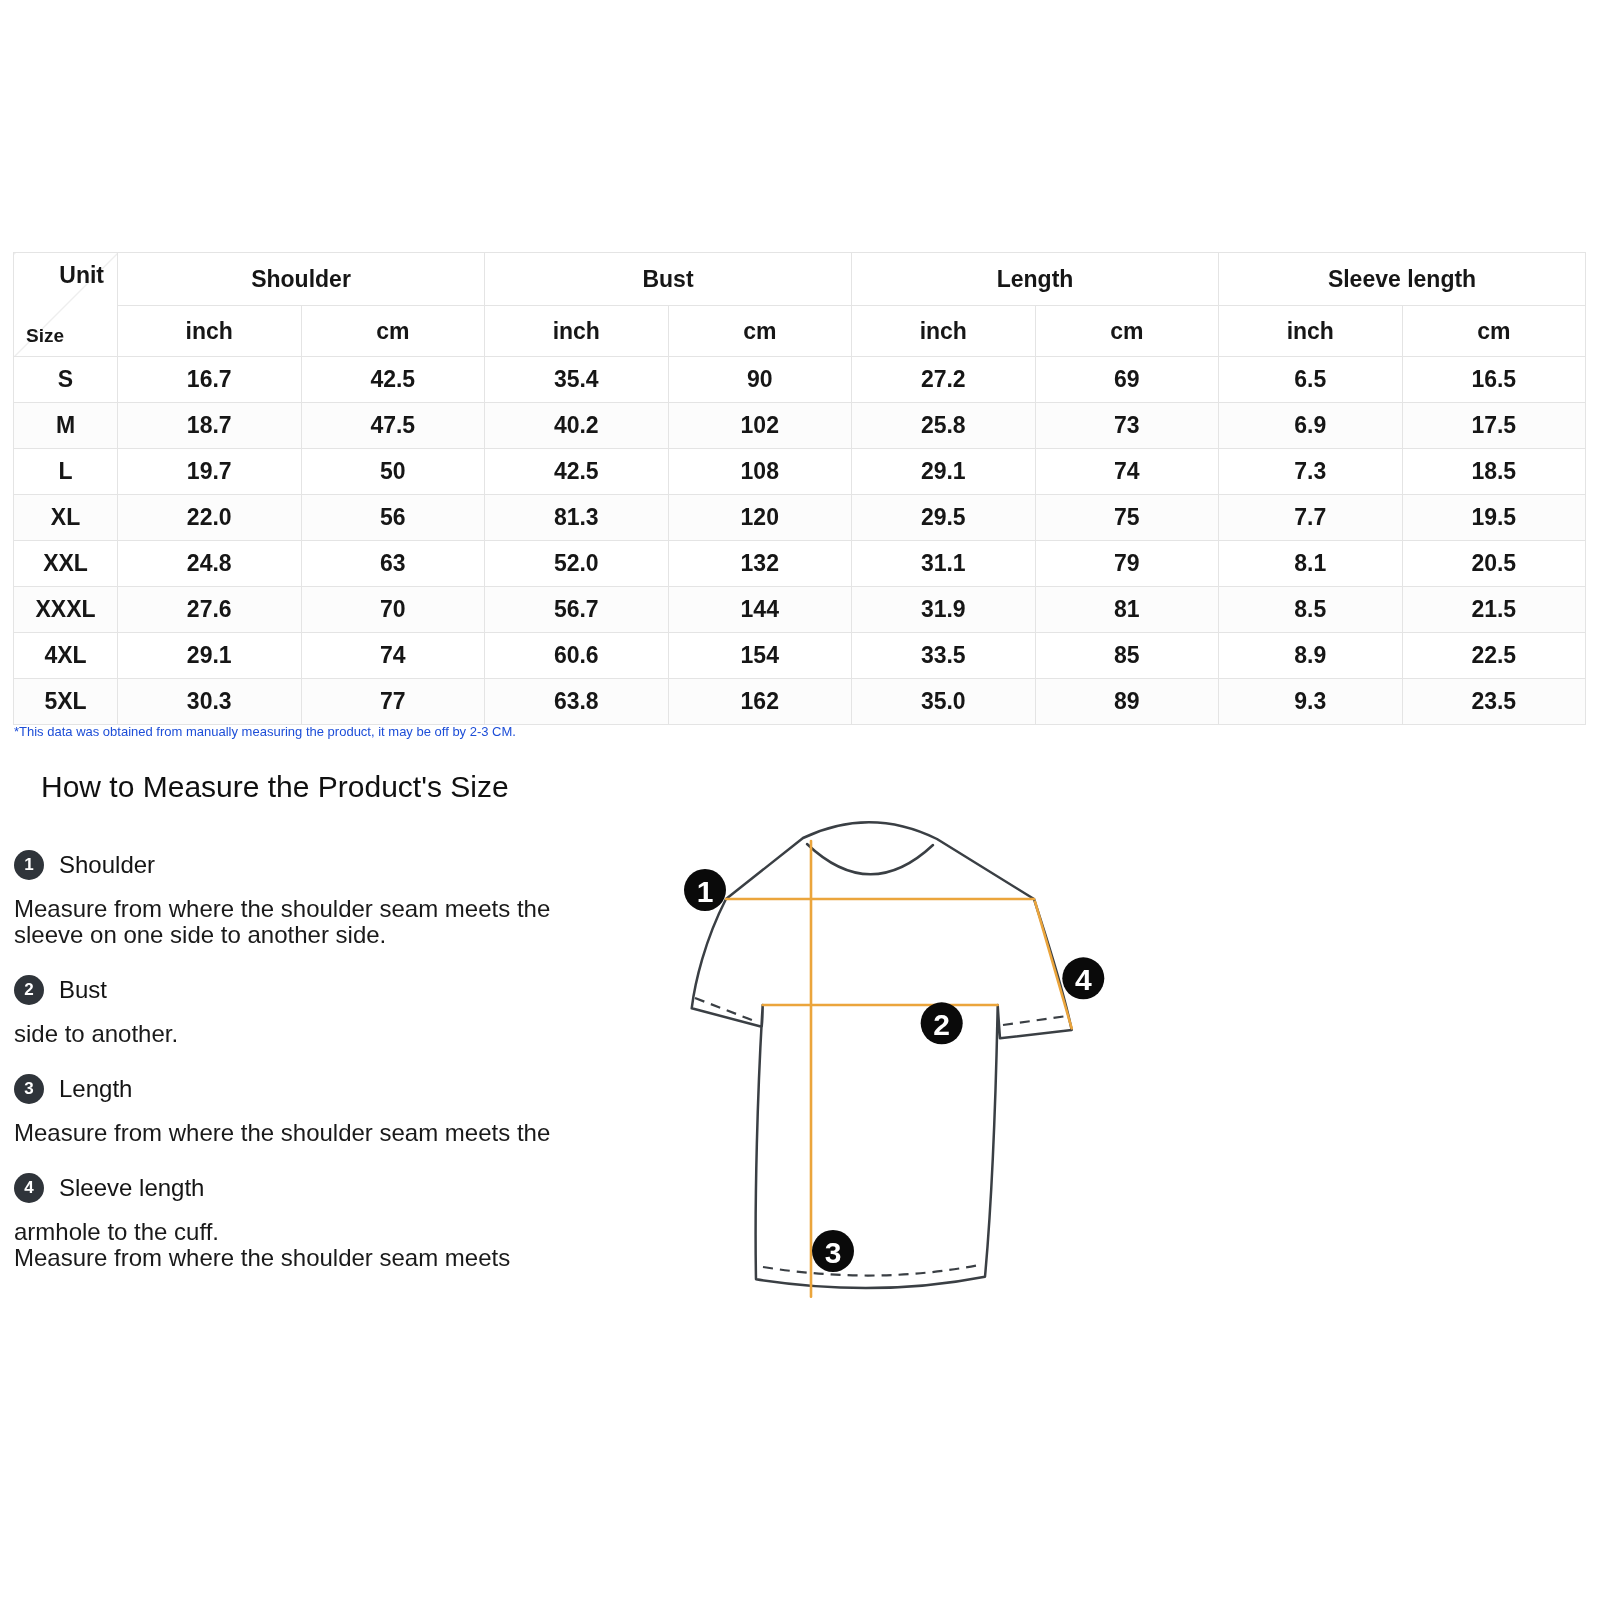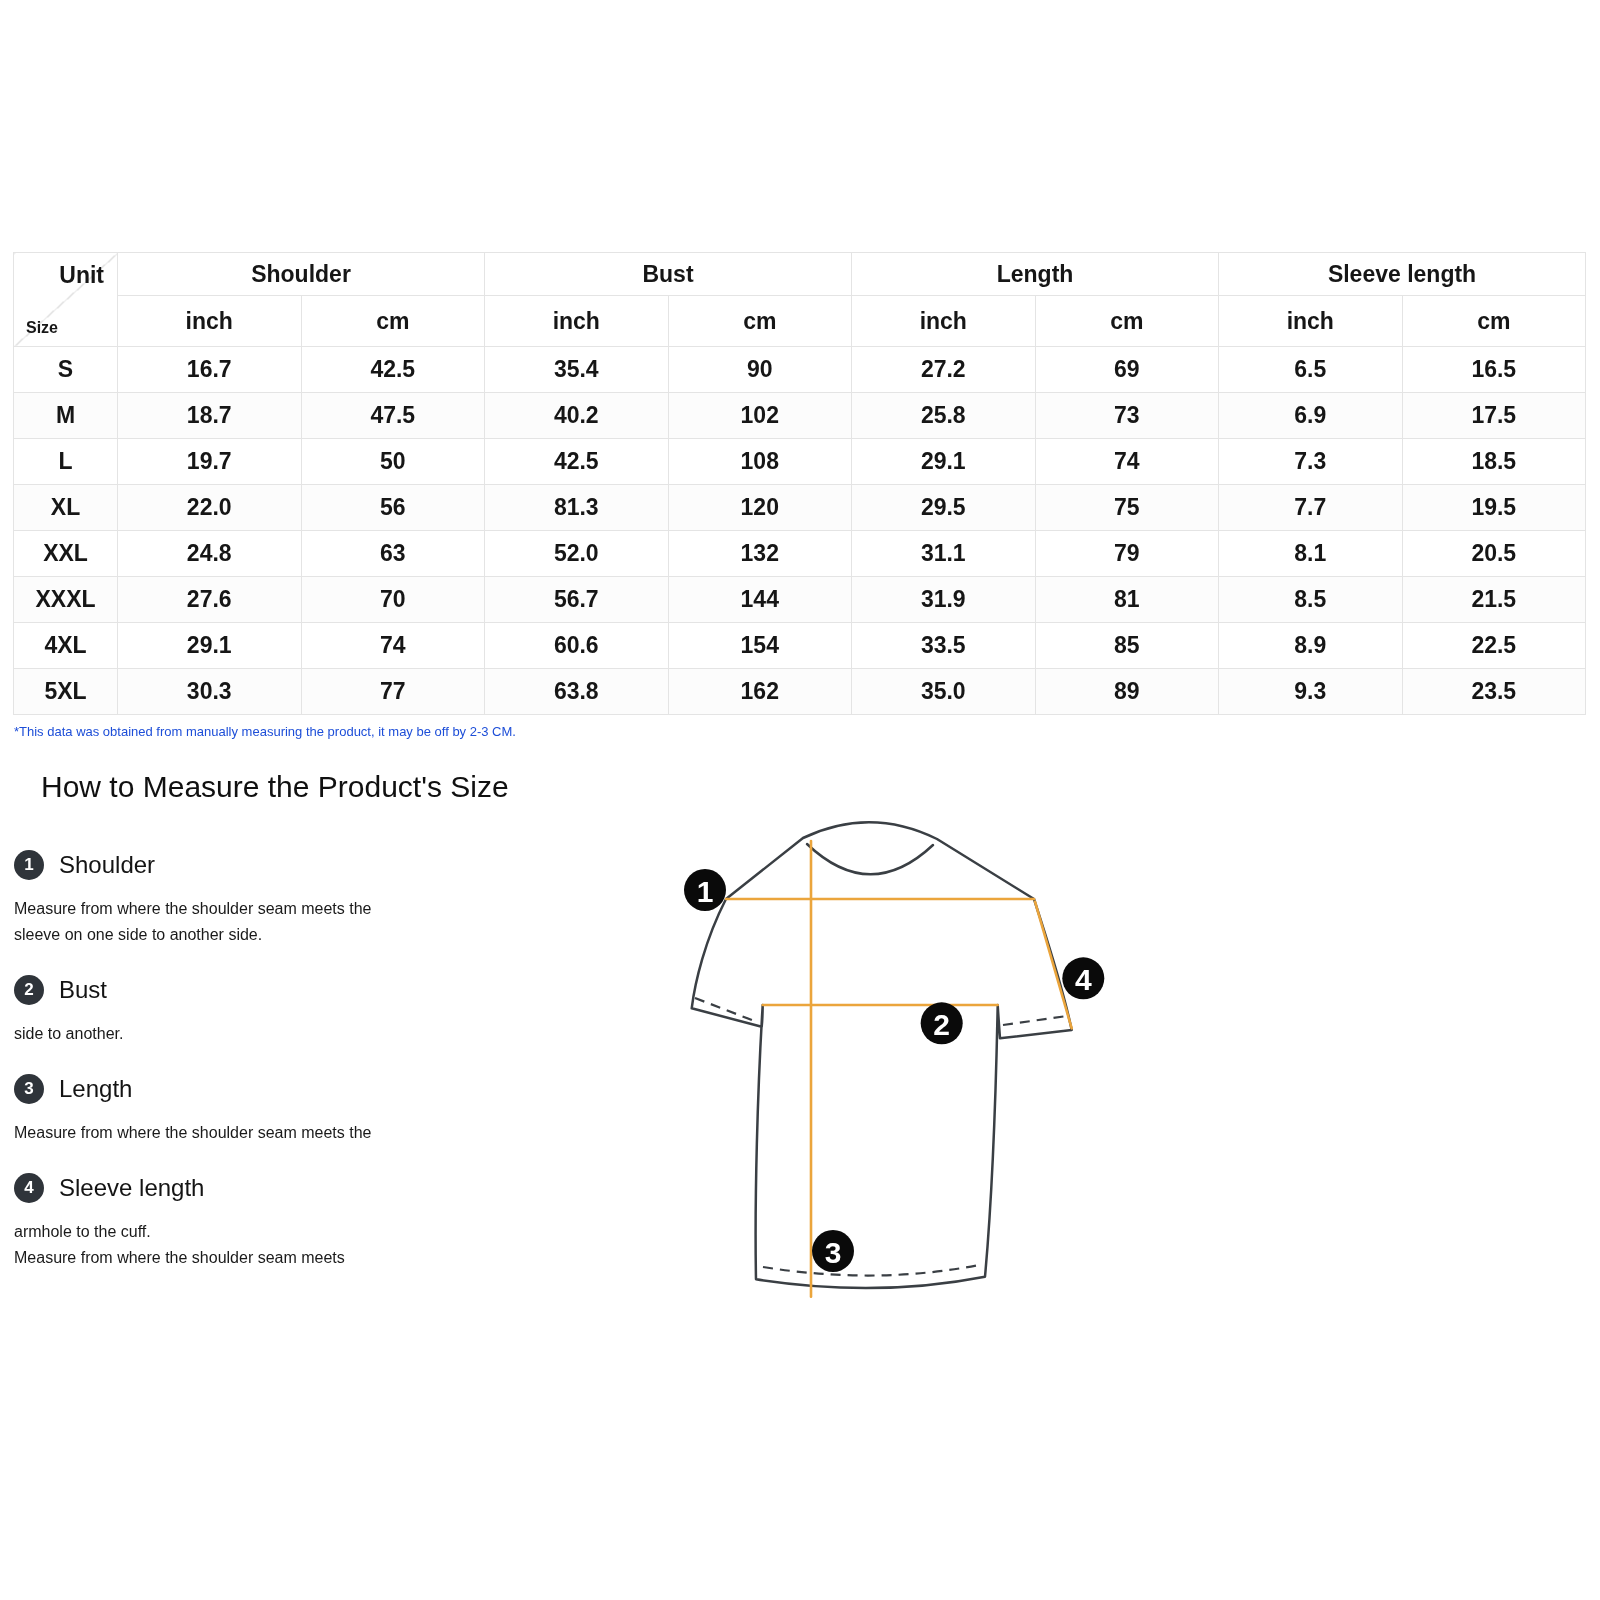--- a/index.html
+++ b/index.html
@@ -5,45 +5,45 @@
   html,body{margin:0;padding:0;background:#ffffff;}
   body{width:1600px;height:1600px;position:relative;overflow:hidden;
        font-family:"Liberation Sans","DejaVu Sans",sans-serif;color:#1b1b1b;}
 
   
   .size-table{position:absolute;left:13px;top:252px;width:1572px;
               border-collapse:collapse;table-layout:fixed;}
   .size-table th,.size-table td{
       border:1px solid #e4e4e4;text-align:center;vertical-align:middle;
       font-weight:bold;font-size:23px;color:#161616;padding:0;overflow:hidden;}
-  .size-table thead tr.grp-row{height:43px;}
+  .size-table thead tr.grp-row{height:53px;}
   .size-table thead tr.unit-row{height:51px;}
   .size-table tbody tr{height:46px;}
   .size-table tbody tr:nth-child(even) td{background:#fcfcfc;}
   th.corner{position:relative;
       background:linear-gradient(to bottom right,
         #ffffff 49.6%, #dddddd 49.6%, #dddddd 50.45%, #ffffff 50.45%);}
   .corner-top{position:absolute;top:9px;right:13px;font-size:23px;}
-  .corner-bot{position:absolute;bottom:9px;left:12px;font-size:16px;}
+  .corner-bot{position:absolute;bottom:9px;left:12px;font-size:19px;}
 
   
   .footnote{position:absolute;left:14px;top:724px;font-size:13px;
             font-weight:400;color:#1d4ed8;}
 
   
   .guide-title{position:absolute;left:13px;top:770px;font-size:30px;
                font-weight:400;color:#101010;margin-left:28px;}
   .guide{position:absolute;left:14px;top:850px;width:560px;}
   .g-item{margin-bottom:27px;}
   .g-head{display:flex;align-items:center;gap:15px;height:30px;margin-bottom:16px;}
   .g-num{width:30px;height:30px;border-radius:50%;flex:0 0 30px;
          color:#ffffff;font-size:17px;font-weight:bold;
          display:flex;align-items:center;justify-content:center;}
   .g-label{font-size:24px;color:#141414;}
-  .g-desc{font-size:16px;line-height:26px;color:#1a1a1a;}
+  .g-desc{font-size:24px;line-height:26px;color:#1a1a1a;}
 
   
   .diagram{position:absolute;left:600px;top:780px;width:600px;height:580px;}
   .shirt-line{fill:none;stroke:#3a3f44;stroke-width:2.5;
               stroke-linejoin:round;stroke-linecap:round;}
   .shirt-fill{fill:#ffffff;stroke:#3a3f44;stroke-width:2.5;stroke-linejoin:round;}
   .stitch{fill:none;stroke:#3a3f44;stroke-width:2.2;stroke-dasharray:10 7;}
   .measure{fill:none;stroke-width:2.6;stroke-linecap:round;}
   .marker-num{font-family:"Liberation Sans","DejaVu Sans",sans-serif;
               font-size:30px;font-weight:bold;fill:#ffffff;

